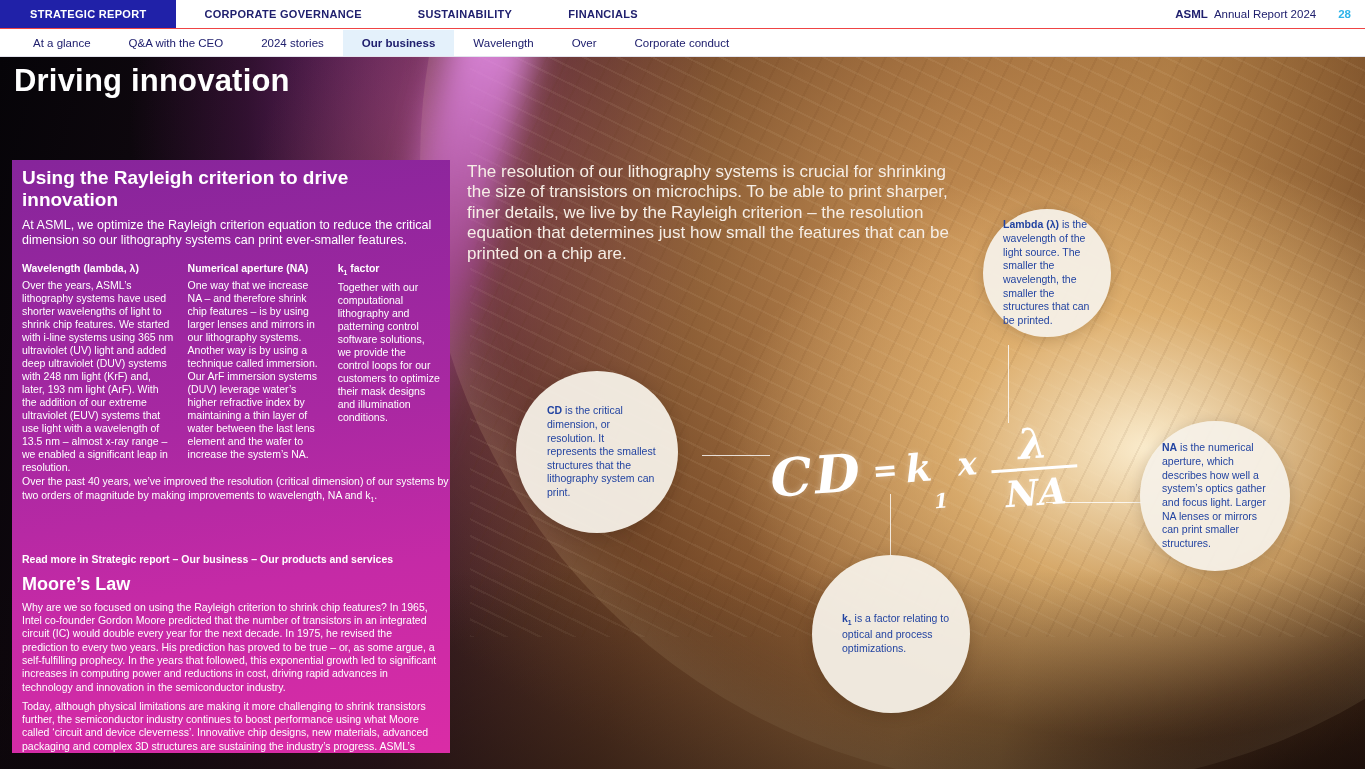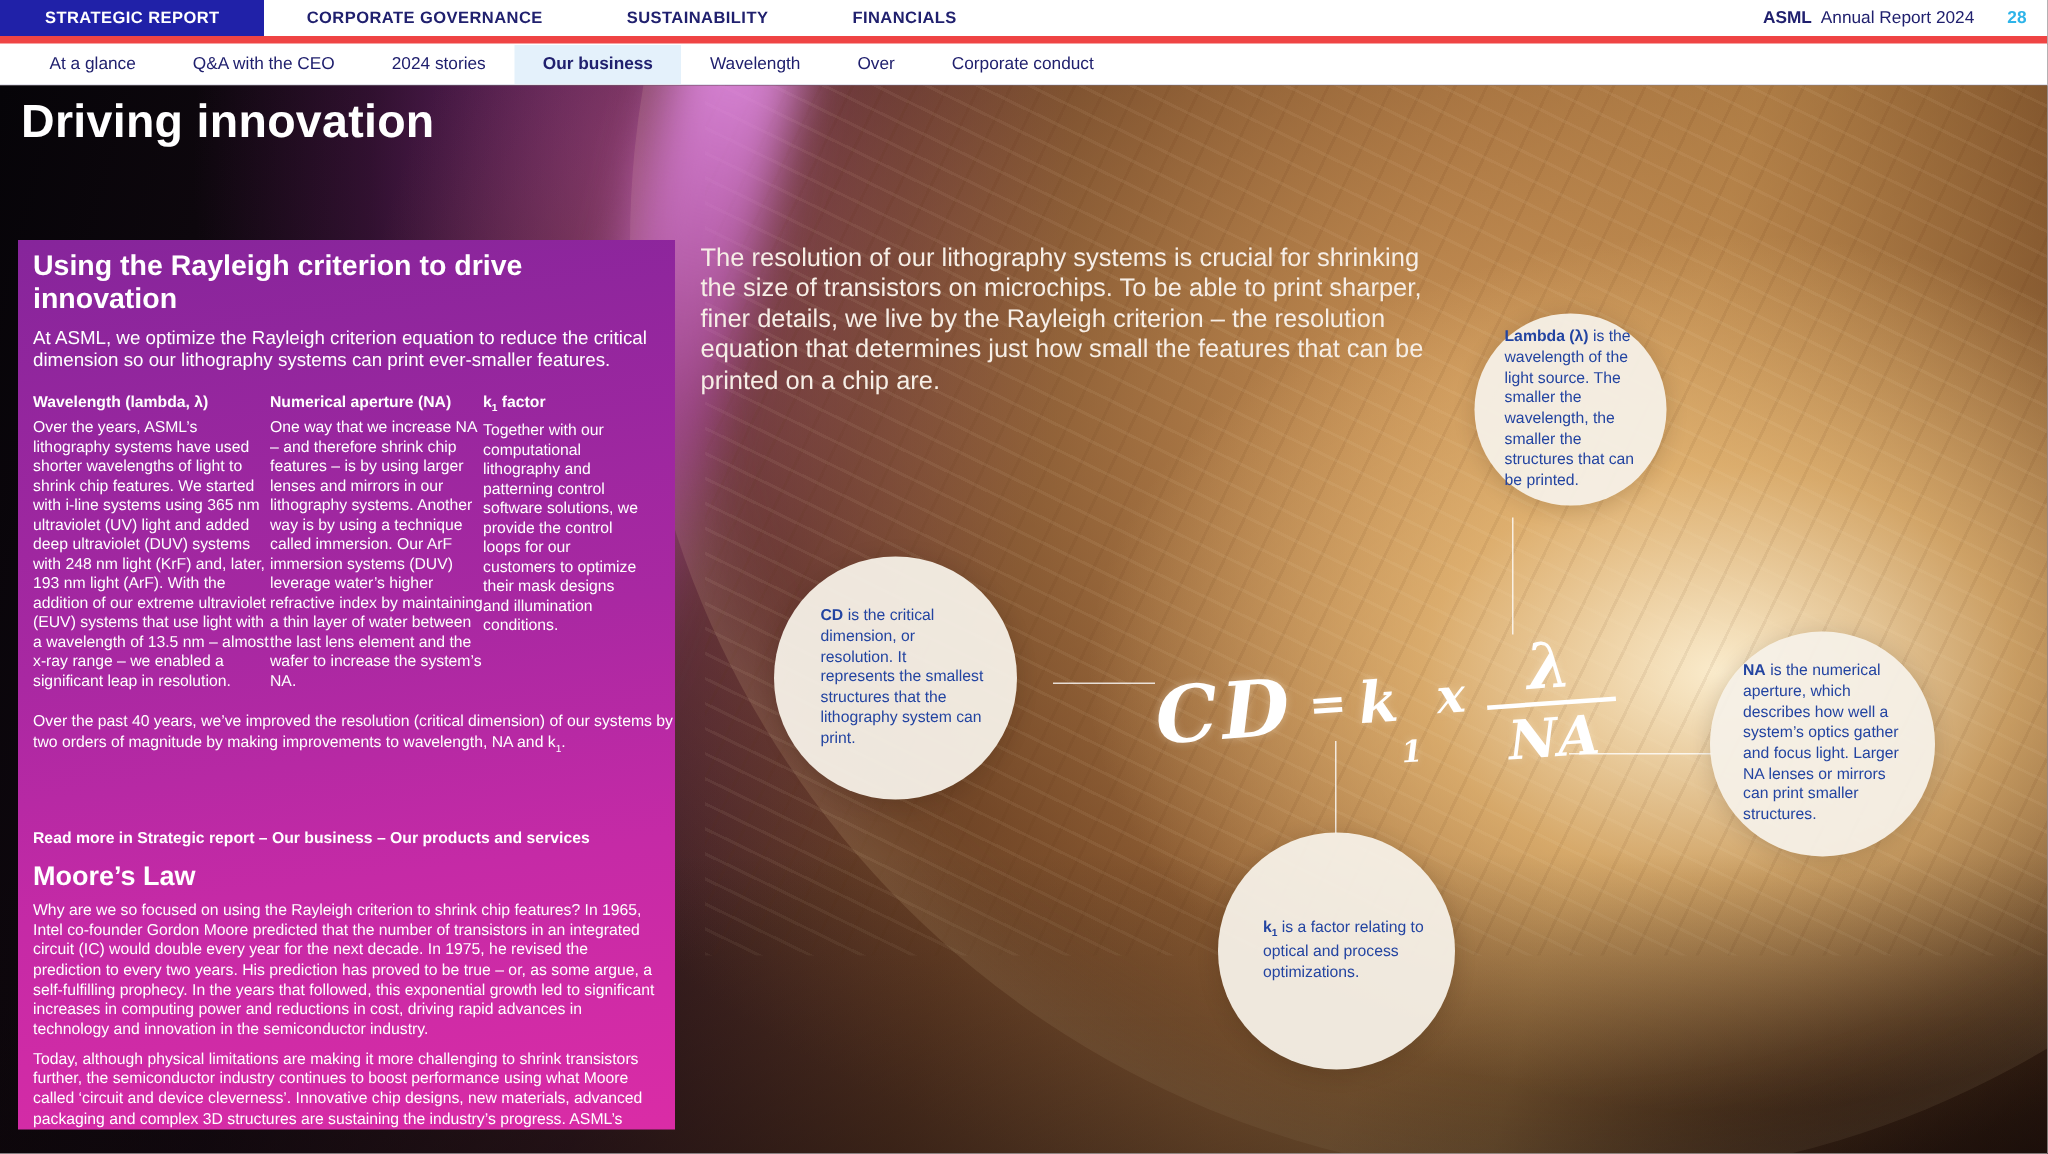--- a/index.html
+++ b/index.html
@@ -1,21 +1,21 @@
 <!DOCTYPE html>
 <html><head>
 <meta charset="utf-8">
 <style>
   * { margin:0; padding:0; box-sizing:border-box; }
   body { font-family:"Liberation Sans", sans-serif; background:#fff; }
   .page { position:relative; width:1365px; height:769px; overflow:hidden; background:#fff; }
 
   
   .topbar { position:absolute; top:0; left:0; width:100%; height:29px; background:#fff;
-            border-bottom:5px solid #ef4444; display:flex; align-items:stretch; }
+            border-bottom:1px solid #ef4444; display:flex; align-items:stretch; }
   .top-tabs { display:flex; align-items:stretch; flex:1; }
   .top-tab { display:flex; align-items:center; font-size:11px; font-weight:bold;
              color:#20206e; letter-spacing:.3px; padding:0 28px; cursor:pointer; }
   .top-tab.active { background:#2021a8; color:#fff; padding:0 30px; }
   .top-right { display:flex; align-items:center; gap:6px; padding-right:14px;
                font-size:11.5px; color:#20206e; white-space:nowrap; }
   .top-right .brand { font-weight:bold; }
   .top-right .pagenum { font-weight:bold; color:#2eb4e9; margin-left:16px; }
 
   
@@ -49,21 +49,21 @@
 
   .hero-title { position:absolute; left:14px; top:6px; font-size:31px; font-weight:bold;
                 color:#fff; letter-spacing:.2px; }
 
   
   .panel { position:absolute; left:12px; top:103px; width:438px; height:593px; padding:7px 10px 0 10px;
            background:linear-gradient(172deg, #86259b 0%, #a928a2 45%, #c52aa6 70%, #da2ca6 100%);
            color:#fff; overflow:hidden; }
   .panel h2.lead { font-size:19px; font-weight:bold; line-height:1.15; margin-bottom:7px; }
   .panel .intro { font-size:12.5px; line-height:1.24; margin-bottom:13px; }
-  .cols { display:flex; margin-bottom:14px; }
+  .cols { display:flex; gap:13px; margin-bottom:1px; }
   .col h3 { font-size:10.5px; font-weight:bold; margin-bottom:5px; }
   .col p { font-size:10.5px; line-height:1.24; }
   .col-1 { width:158px; } .col-2 { width:142px; } .col-3 { width:106px; }
   .summary { font-size:10.5px; line-height:1.3; margin-bottom:14px; width:428px; }
   .readmore { font-size:10.5px; font-weight:bold; margin-bottom:9px; cursor:pointer;margin-top:48px; }
   .moores-h { font-size:18px; font-weight:bold; margin-bottom:6px; }
   .mp { font-size:10.5px; line-height:1.27; margin-bottom:6px; }
   sub { font-size:.65em; }
 
   

